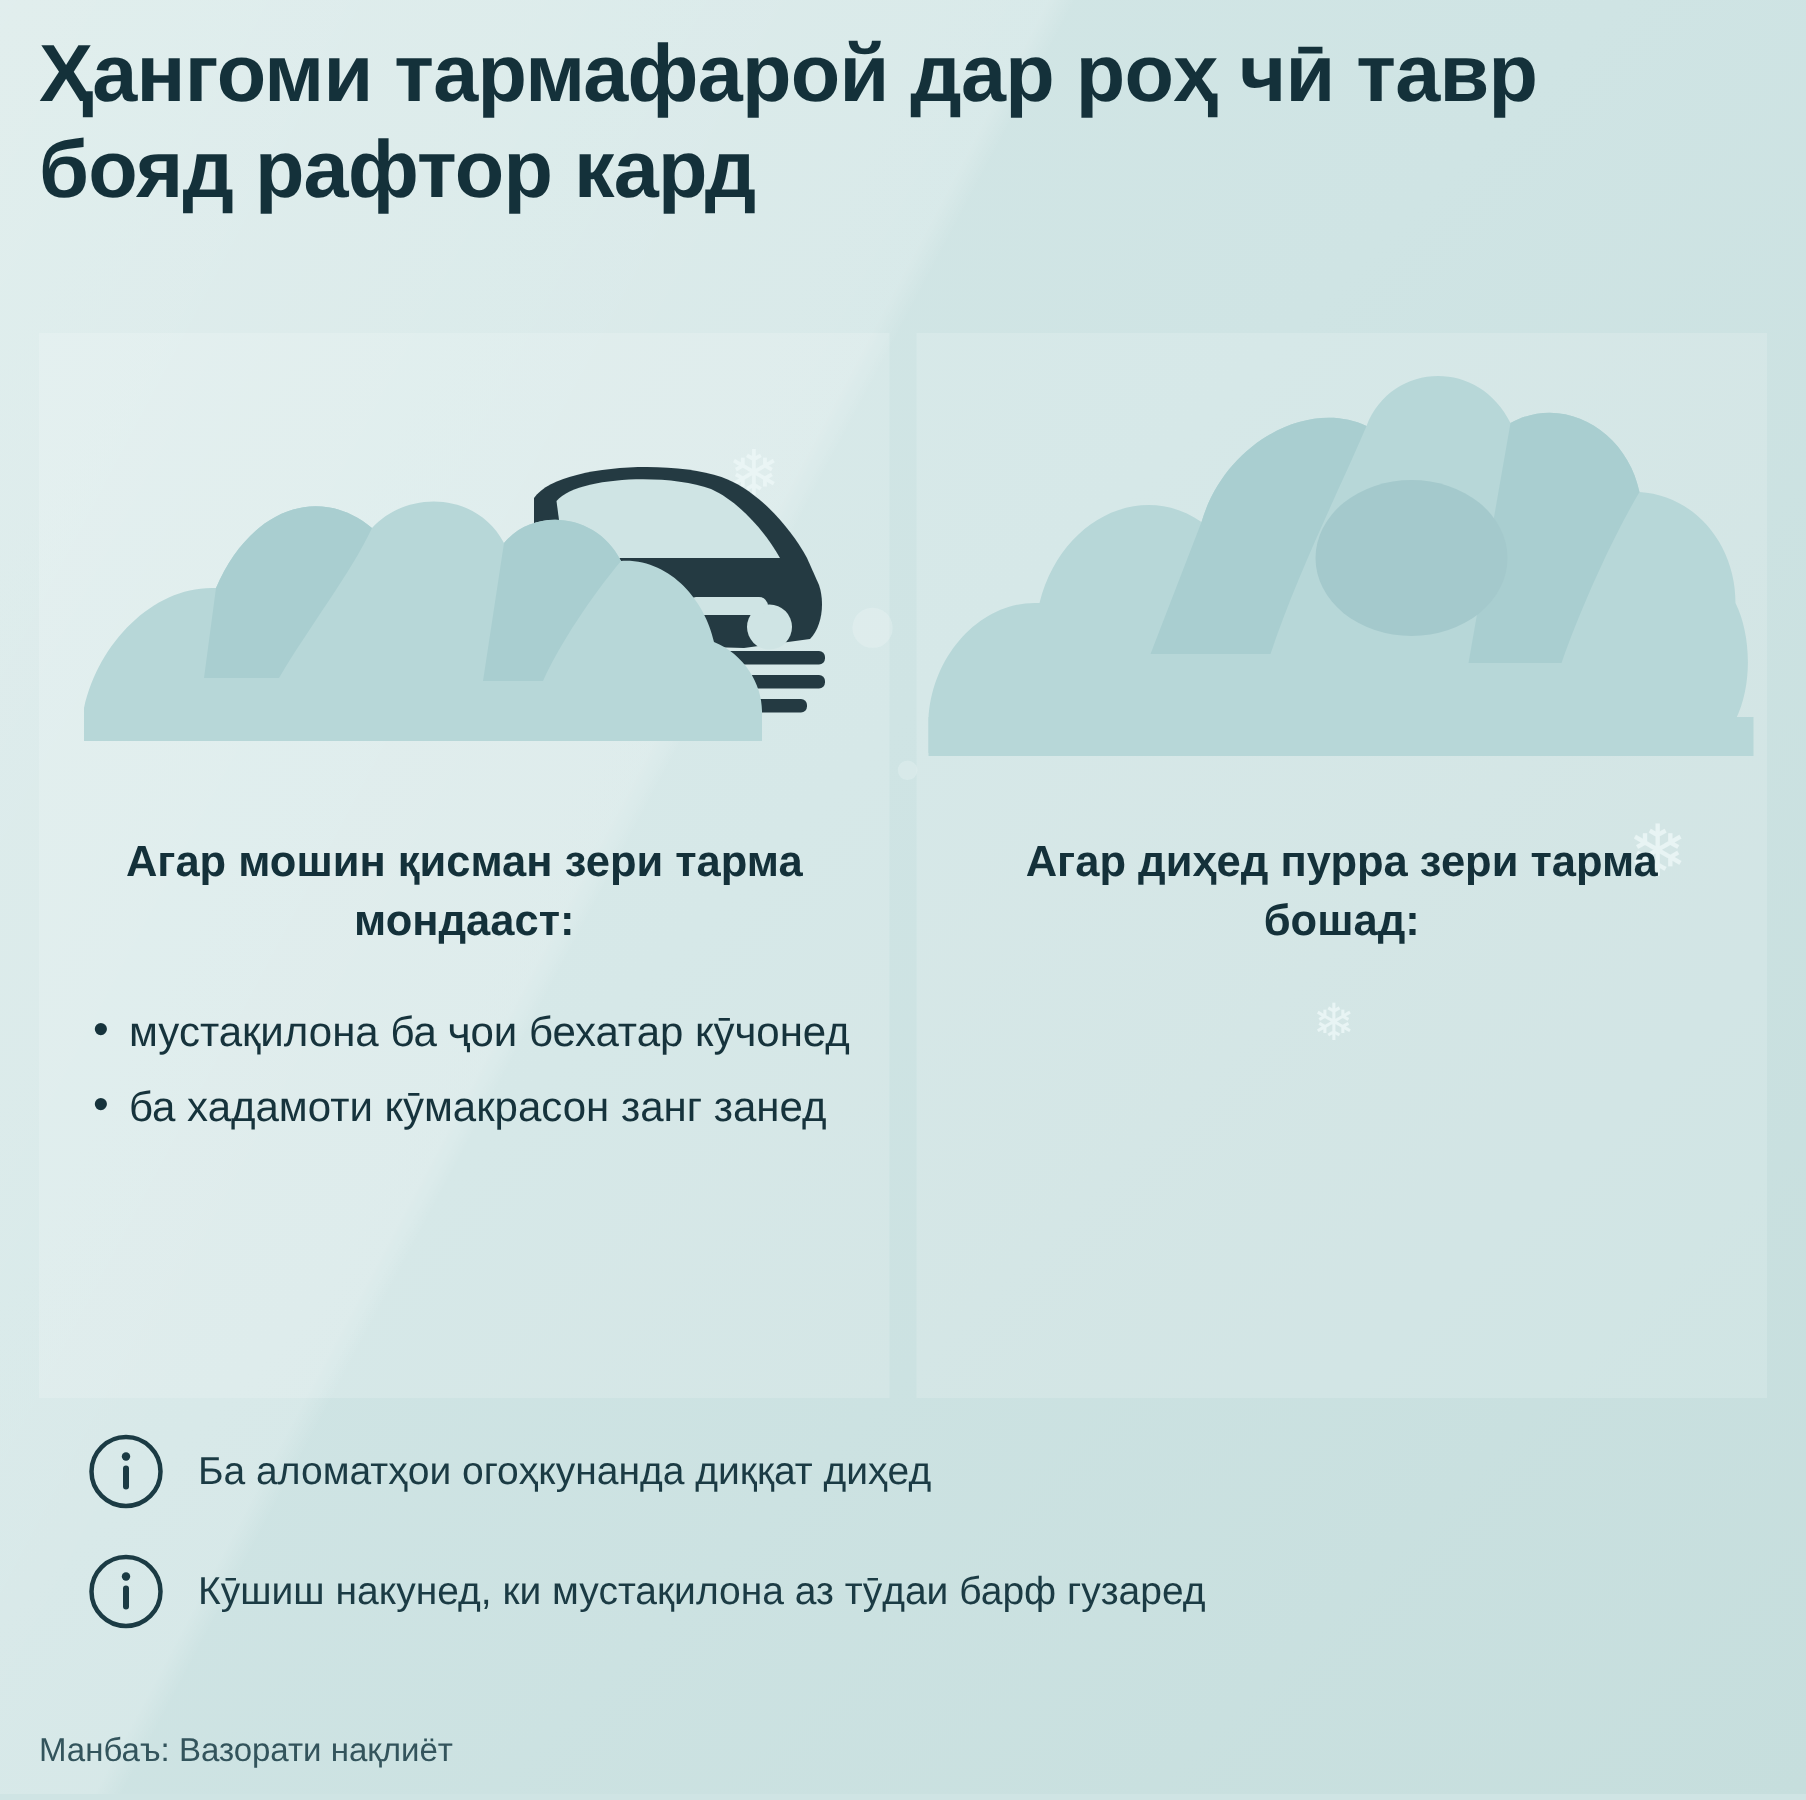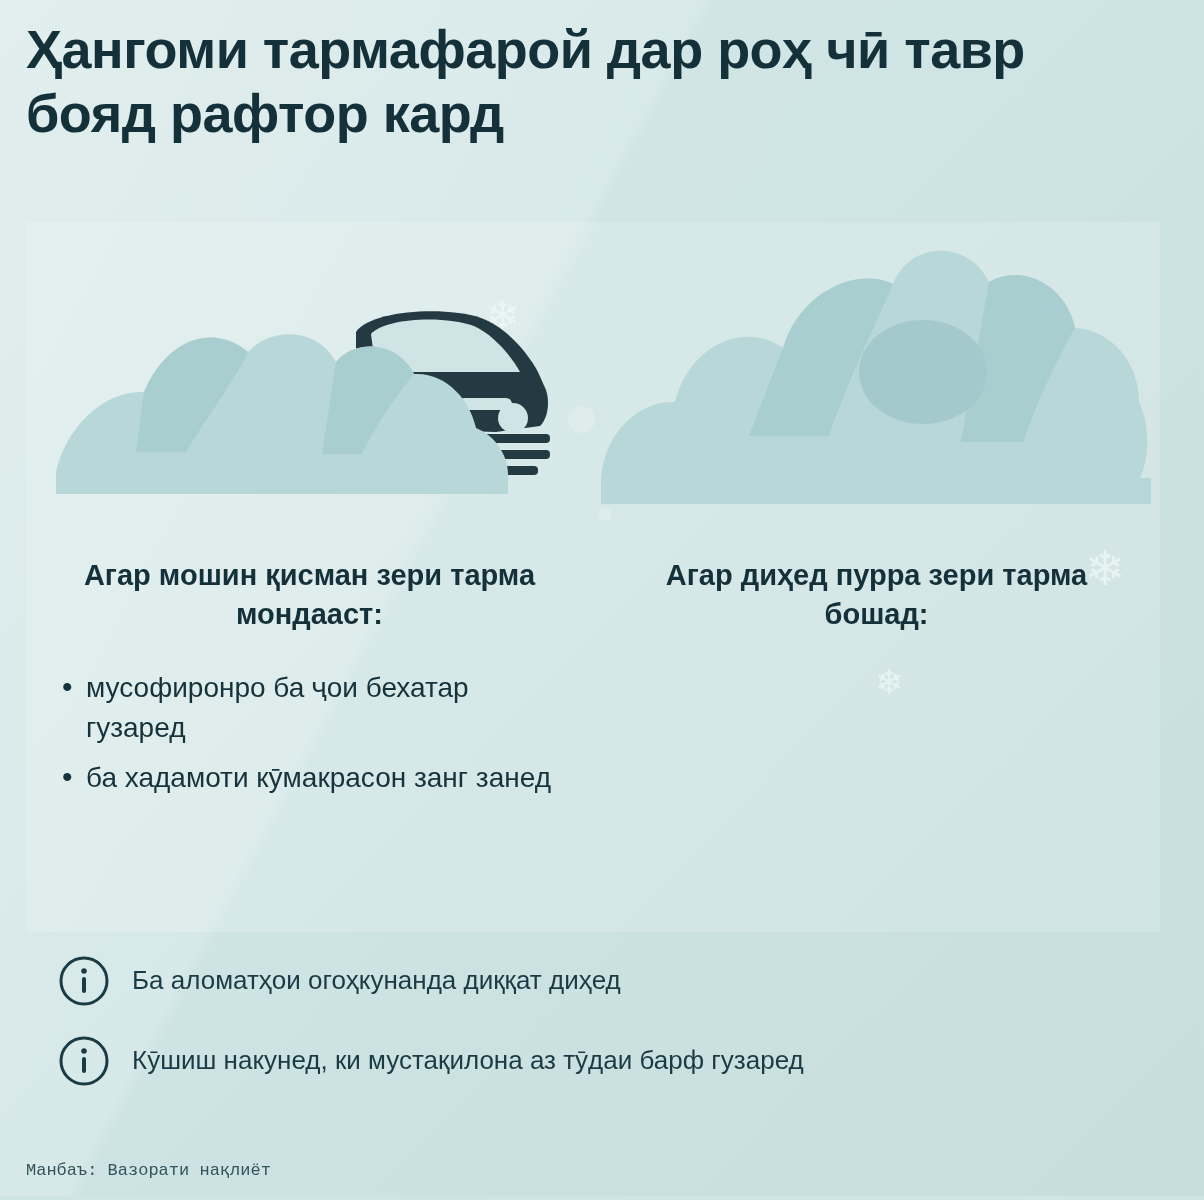--- a/index.html
+++ b/index.html
@@ -38,20 +38,21 @@
     font-weight: bold;
     color: #14313a;
     letter-spacing: -0.5px;
   }
   .panels {
     position: absolute;
     top: 222px;
     left: 26px;
     width: 1152px;
     display: flex;
+    gap: 18px;
   }
   .panel {
     position: relative;
     width: 567px;
     background: rgba(255,255,255,0.16);
     min-height: 710px;
     overflow: hidden;
   }
   .panel-art {
     position: relative;
@@ -111,23 +112,22 @@
   }
   .note-text {
     font-size: 26px;
     color: #1b3b44;
     line-height: 1.3;
   }
   .source {
     position: absolute;
     left: 26px;
     bottom: 16px;
-    font-size: 17px;
+    font-size: 22px;
     color: #33545c;
-    font-family: Liberation Mono, monospace;
   }
   .snow {
     position: absolute;
     pointer-events: none;
     color: #e9f5f5;
     opacity: 0.85;
     font-size: 40px;
     line-height: 1;
   }
 </style>
@@ -163,21 +163,21 @@
           </g>
 
           <path d="M30 250 C40 205, 78 168, 118 170 C140 118, 186 100, 222 130 C246 104, 292 106, 310 140 C330 116, 372 120, 388 152 C420 150, 444 178, 450 206 C470 214, 482 234, 482 252 L482 270 L30 270 Z" fill="#b7d7d8"></path>
           <path d="M118 170 C140 118, 186 100, 222 130 C208 160, 180 196, 160 230 L110 230 Z" fill="#a9ced0"></path>
           <path d="M310 140 C330 116, 372 120, 388 152 C368 176, 348 206, 336 232 L296 232 Z" fill="#a9ced0"></path>
           <path d="M30 252 L482 252 L482 272 L30 272 Z" fill="#b7d7d8"></path>
         </svg>
       </div>
       <div class="panel-heading">Агар мошин қисман зери тарма мондааст:</div>
       <ul class="bullets">
-        <li>мусофиронро ба ҷои бехатар гузаред</li>
+        <li>мустақилона ба ҷои бехатар кӯчонед</li>
         <li>ба хадамоти кӯмакрасон занг занед</li>
       </ul>
     </div>
 
     <div class="panel">
       <div class="panel-art">
         <svg width="567" height="320" viewBox="0 0 567 320" xmlns="http://www.w3.org/2000/svg">
 
           <path d="M318 86 C330 72, 356 70, 366 80 L372 92 L330 100 Z" fill="#243a42"></path>
           <path d="M392 96 C404 84, 428 84, 436 96 L440 110 L392 112 Z" fill="#243a42"></path>

